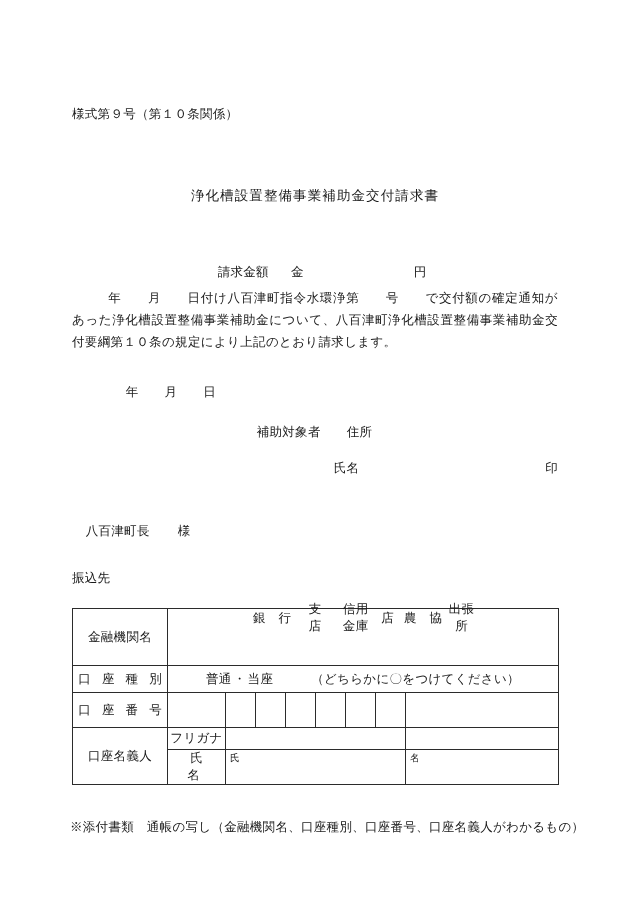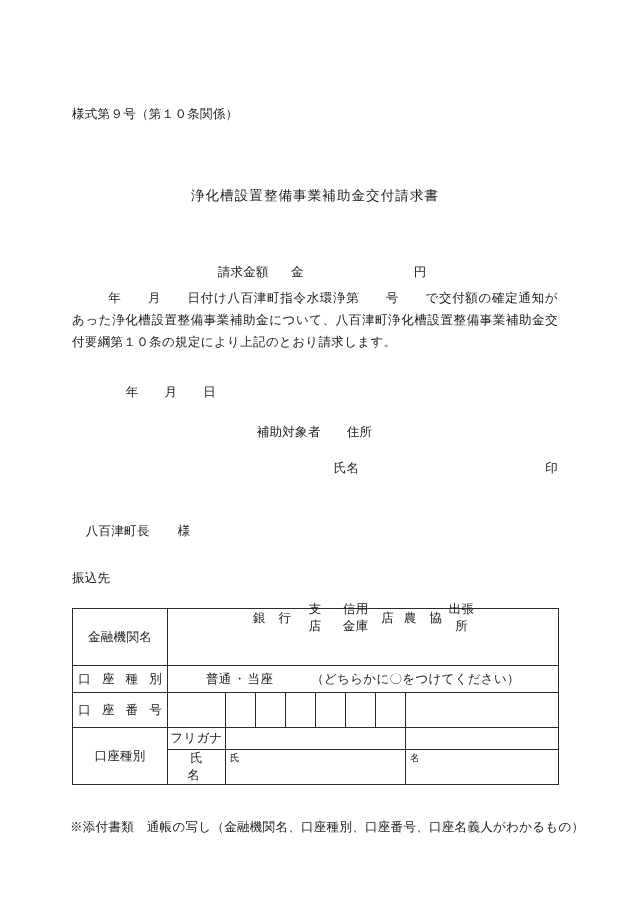--- a/index.html
+++ b/index.html
@@ -230,21 +230,21 @@
       <td class="num-cell num-box"></td>
       <td class="num-cell num-box"></td>
       <td class="num-cell num-box"></td>
       <td class="num-cell num-box"></td>
       <td class="num-cell num-box"></td>
       <td class="num-cell num-box"></td>
       <td class="num-cell num-rest" colspan="2"></td>
     </tr>
 
     <tr class="kana-row">
-      <td class="lbl" rowspan="2">口座種別</td>
+      <td class="lbl" rowspan="2">口座名義人</td>
       <td class="holder-sub">フリガナ</td>
       <td colspan="6"></td>
       <td colspan="2"></td>
     </tr>
 
     <tr class="name-row-t">
       <td class="holder-sub spaced">氏　　名</td>
       <td colspan="6">
         <div class="sub-field">
           <span class="mark">氏</span>

